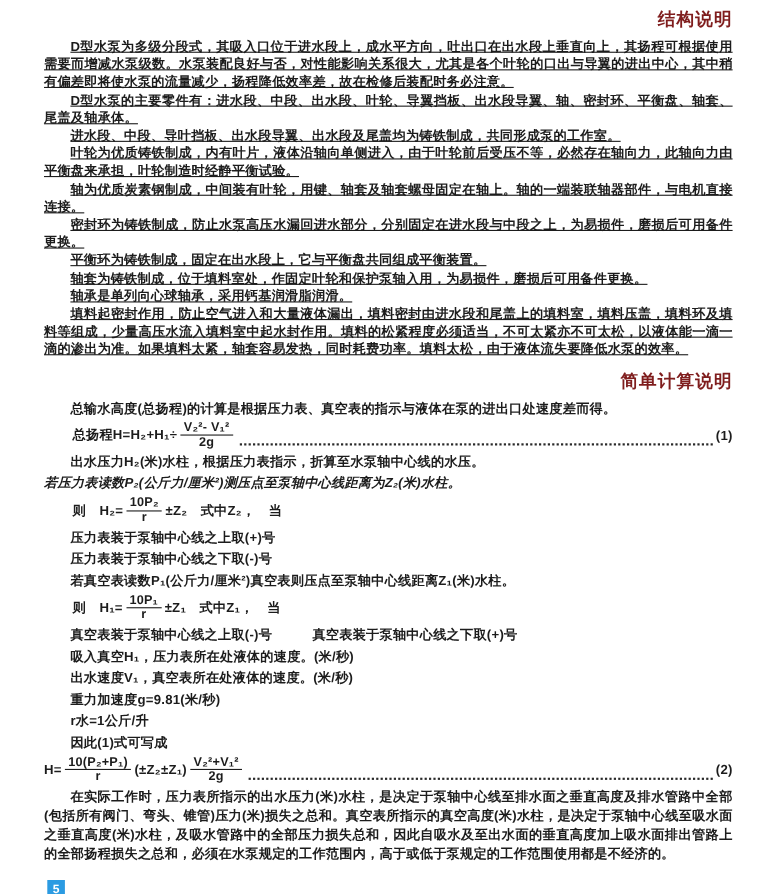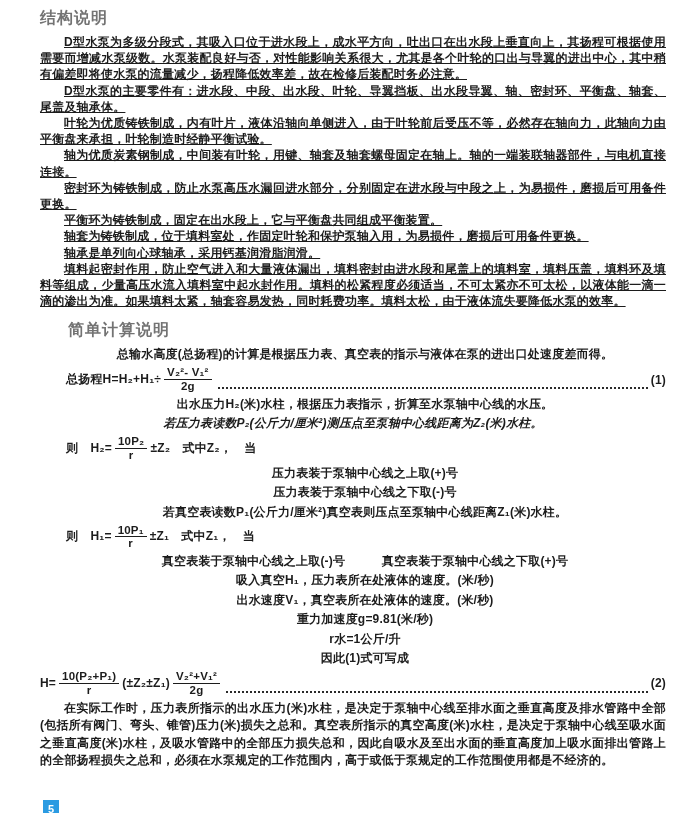--- a/index.html
+++ b/index.html
@@ -3,30 +3,30 @@
 <meta charset="utf-8">
 <style>
   html,body{margin:0;padding:0;}
   body{
     width:696px;height:813px;overflow:hidden;background:#ffffff;
     font-family:"Liberation Sans","DejaVu Sans",sans-serif;
     color:#1c1c1c;font-weight:700;position:relative;
   }
   .doc{padding:8px 30px 0 40px;}
   .sec-title{
-    color:#737373;font-size:16px;font-weight:800;margin:0 0 5px 0;letter-spacing:1px;
+    color:#7f1d1d;font-size:16px;font-weight:800;margin:0 0 5px 0;letter-spacing:1px;text-align:right;
   }
   .sec-title.second{margin-top:11px;margin-left:28px;}
   
   .sp{
     font-size:12px;line-height:16.2px;margin:0;text-indent:2em;
     text-align:justify;letter-spacing:0.2px;text-decoration:underline;
   }
   
-  .cl{font-size:12px;line-height:17px;margin:2.5px 0;text-indent:2em;letter-spacing:0.2px;text-align:center;}
+  .cl{font-size:12px;line-height:17px;margin:2.5px 0;text-indent:2em;letter-spacing:0.2px;}
   .cl.noindent{text-indent:0;font-style:italic;}
   .cl.para{text-indent:2em;text-align:justify;line-height:17.5px;margin:2px 0;}
   
   .frow{
     display:flex;align-items:center;font-size:12px;margin:3px 0 3px 26px;
     white-space:pre;letter-spacing:0.2px;
   }
   .frow.flush{margin-left:0;}
   .frac{
     display:inline-flex;flex-direction:column;align-items:center;
@@ -44,20 +44,21 @@
 </style>
 </head>
 <body>
 
 <div class="doc">
 
   <h1 class="sec-title">结构说明</h1>
 
   <p class="sp">D型水泵为多级分段式，其吸入口位于进水段上，成水平方向，吐出口在出水段上垂直向上，其扬程可根据使用需要而增减水泵级数。水泵装配良好与否，对性能影响关系很大，尤其是各个叶轮的口出与导翼的进出中心，其中稍有偏差即将使水泵的流量减少，扬程降低效率差，故在检修后装配时务必注意。</p>
   <p class="sp">D型水泵的主要零件有：进水段、中段、出水段、叶轮、导翼挡板、出水段导翼、轴、密封环、平衡盘、轴套、尾盖及轴承体。</p>
+  <p class="sp">进水段、中段、导叶挡板、出水段导翼、出水段及尾盖均为铸铁制成，共同形成泵的工作室。</p>
   <p class="sp">叶轮为优质铸铁制成，内有叶片，液体沿轴向单侧进入，由于叶轮前后受压不等，必然存在轴向力，此轴向力由平衡盘来承担，叶轮制造时经静平衡试验。</p>
   <p class="sp">轴为优质炭素钢制成，中间装有叶轮，用键、轴套及轴套螺母固定在轴上。轴的一端装联轴器部件，与电机直接连接。</p>
   <p class="sp">密封环为铸铁制成，防止水泵高压水漏回进水部分，分别固定在进水段与中段之上，为易损件，磨损后可用备件更换。</p>
   <p class="sp">平衡环为铸铁制成，固定在出水段上，它与平衡盘共同组成平衡装置。</p>
   <p class="sp">轴套为铸铁制成，位于填料室处，作固定叶轮和保护泵轴入用，为易损件，磨损后可用备件更换。</p>
   <p class="sp">轴承是单列向心球轴承，采用钙基润滑脂润滑。</p>
   <p class="sp">填料起密封作用，防止空气进入和大量液体漏出，填料密封由进水段和尾盖上的填料室，填料压盖，填料环及填料等组成，少量高压水流入填料室中起水封作用。填料的松紧程度必须适当，不可太紧亦不可太松，以液体能一滴一滴的渗出为准。如果填料太紧，轴套容易发热，同时耗费功率。填料太松，由于液体流失要降低水泵的效率。</p>
 
   <h1 class="sec-title second">简单计算说明</h1>
 

